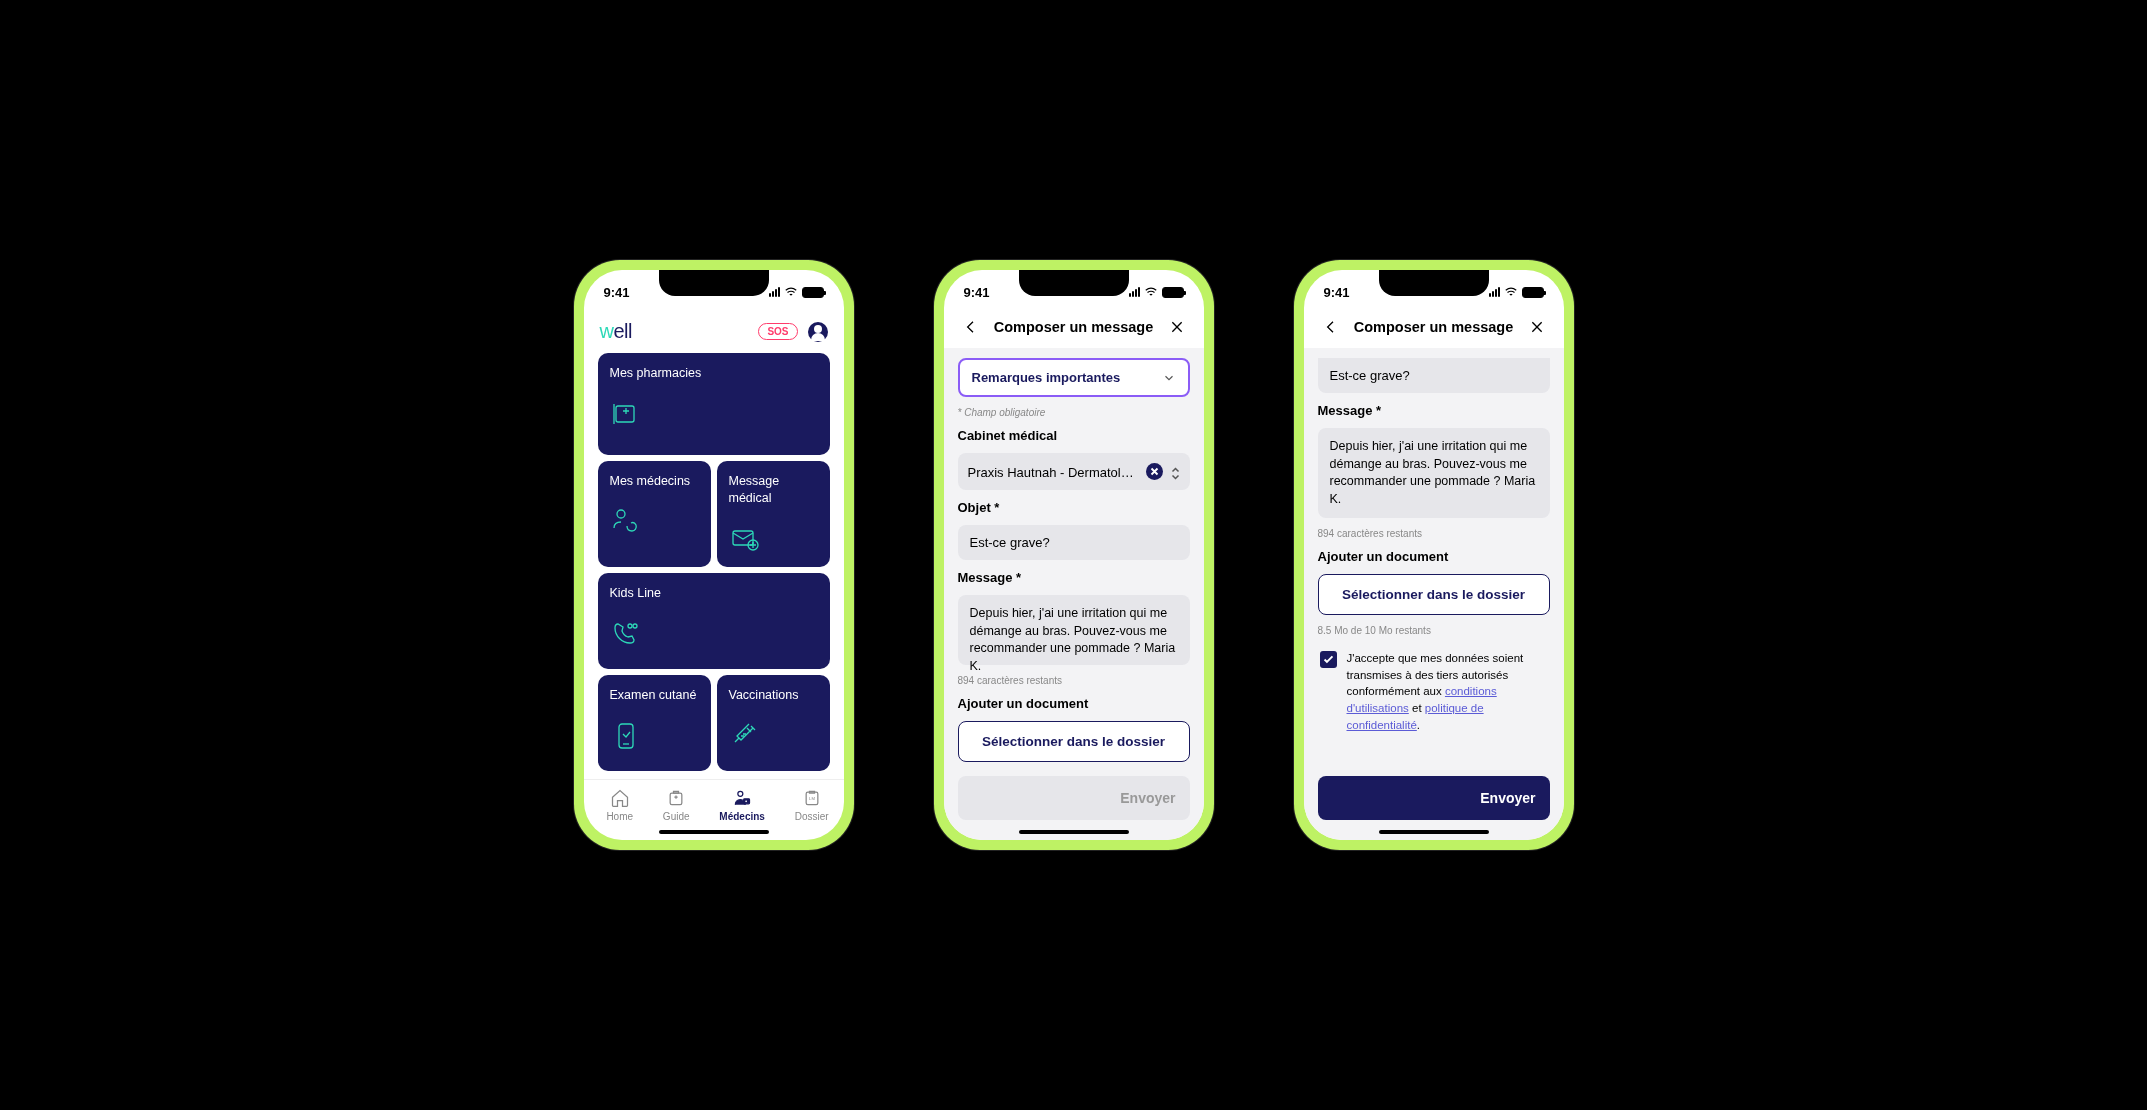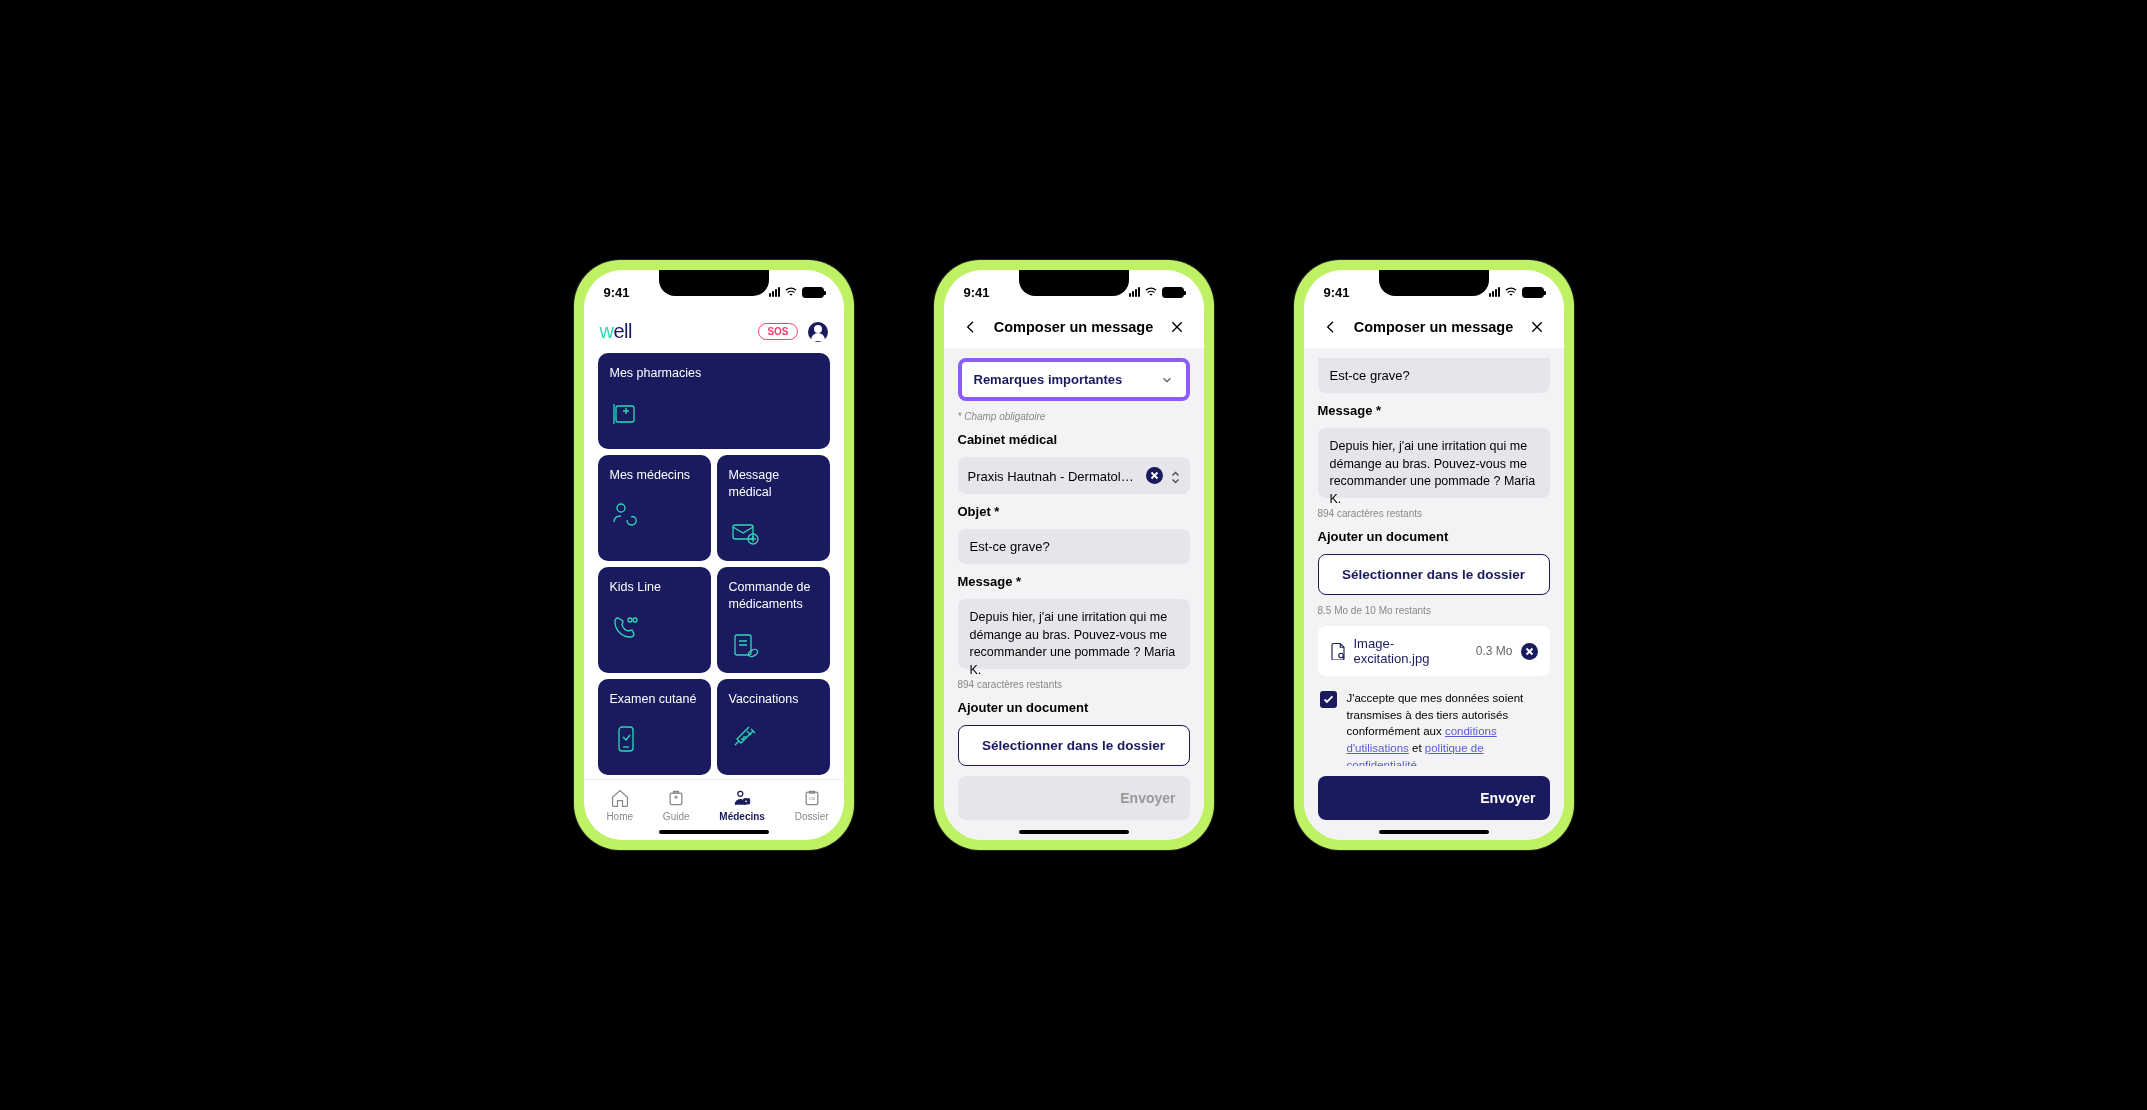--- a/index.html
+++ b/index.html
@@ -88,21 +88,21 @@
     padding: 2px 16px 10px; background:#fff;
   }
   .modal-title { font-size:14.5px; font-weight:600; color:#000; }
   .hdr-btn { width:22px; height:22px; display:flex; align-items:center; justify-content:center; cursor:pointer; }
   .hdr-btn svg { width:16px; height:16px; stroke:#000; stroke-width:2; fill:none; }
 
   .content { flex:1; overflow-y:auto; padding:10px 14px; display:flex; flex-direction:column; gap:10px; }
   .content::-webkit-scrollbar{display:none}
 
   .accordion {
-    background:#fff; border:4px solid #8b5cf6; border-radius:8px;
+    background:#fff; border:2px solid #8b5cf6; border-radius:8px;
     padding:10px 12px; display:flex; justify-content:space-between; align-items:center;
     color:#1a1a5e; font-size:13px; font-weight:600;
   }
   .chev { width:14px; height:14px; }
   .chev svg { stroke:#555; stroke-width:2; fill:none; width:100%; height:100%; }
 
   .hint { font-size:10px; color:#888; font-style:italic; }
   .label { font-size:13px; font-weight:700; color:#000; }
   .select-field {
     background:#e6e6ea; border-radius:8px; padding:10px 10px;
@@ -202,28 +202,20 @@
       </div>
       <div class="tile-row">
         <div class="tile">
           <div class="tile-label">Kids Line</div>
           <div class="tile-icon"><svg viewBox="0 0 32 32">
                 <path d="M8 6c-2 0-3 2-3 4 0 8 7 15 15 15 2 0 4-1 4-3l-2-4-4 1c-3-1-5-3-6-6l1-4-5-3z"></path>
                 <circle cx="20" cy="8" r="2"></circle>
                 <circle cx="25" cy="8" r="2"></circle>
               </svg></div>
         </div>
-        <div class="tile">
-          <div class="tile-label">Commande de médicaments</div>
-          <div class="tile-icon"><svg viewBox="0 0 32 32">
-                <rect x="6" y="6" width="16" height="20" rx="2"></rect>
-                <path d="M10 12h8M10 16h8"></path>
-                <ellipse cx="24" cy="24" rx="5" ry="3" transform="rotate(-30 24 24)"></ellipse>
-              </svg></div>
-        </div>
       </div>
       <div class="tile-row">
         <div class="tile">
           <div class="tile-label">Examen cutané</div>
           <div class="tile-icon"><svg viewBox="0 0 32 32">
                 <rect x="9" y="4" width="14" height="24" rx="3"></rect>
                 <path d="M13 14l3 3 4-5"></path>
                 <path d="M13 24h6"></path>
               </svg></div>
         </div>
@@ -380,35 +372,20 @@
         </div>
     </div>
     <div class="content" style="background:#f3f3f5;">
       <div class="input-field" style="border-radius:0 0 8px 8px;">Est-ce grave?</div>
       <div class="label">Message *</div>
       <div class="textarea">Depuis hier, j'ai une irritation qui me démange au bras. Pouvez-vous me recommander une pommade ? Maria K.</div>
       <div class="counter">894 caractères restants</div>
       <div class="label">Ajouter un document</div>
       <div class="outline-btn">Sélectionner dans le dossier</div>
       <div class="counter">8.5 Mo de 10 Mo restants</div>
-      <div class="file-row">
-        <div class="file-icon"><svg viewBox="0 0 20 24">
-              <path d="M4 2h9l5 5v15a2 2 0 01-2 2H4a2 2 0 01-2-2V4a2 2 0 012-2z"></path>
-              <path d="M13 2v5h5"></path>
-              <circle cx="14" cy="18" r="3"></circle>
-              <path d="M16 20l2 2"></path>
-            </svg></div>
-        <span class="file-name">Image-excitation.jpg</span>
-        <span class="file-size">0.3 Mo</span>
-        <div class="clear-btn">
-            <svg viewBox="0 0 12 12">
-              <path d="M2 2l8 8M10 2l-8 8"></path>
-            </svg>
-          </div>
-      </div>
       <div class="consent">
         <div class="checkbox">
             <svg viewBox="0 0 14 14">
               <path d="M2 7l3 3 7-7"></path>
             </svg>
           </div>
         <div>
           <span>J'accepte que mes données soient transmises à des tiers autorisés conformément aux </span><a href="#">conditions d'utilisations</a><span> et </span><a href="#">politique de confidentialité</a><span>.</span>
         </div>
       </div>

